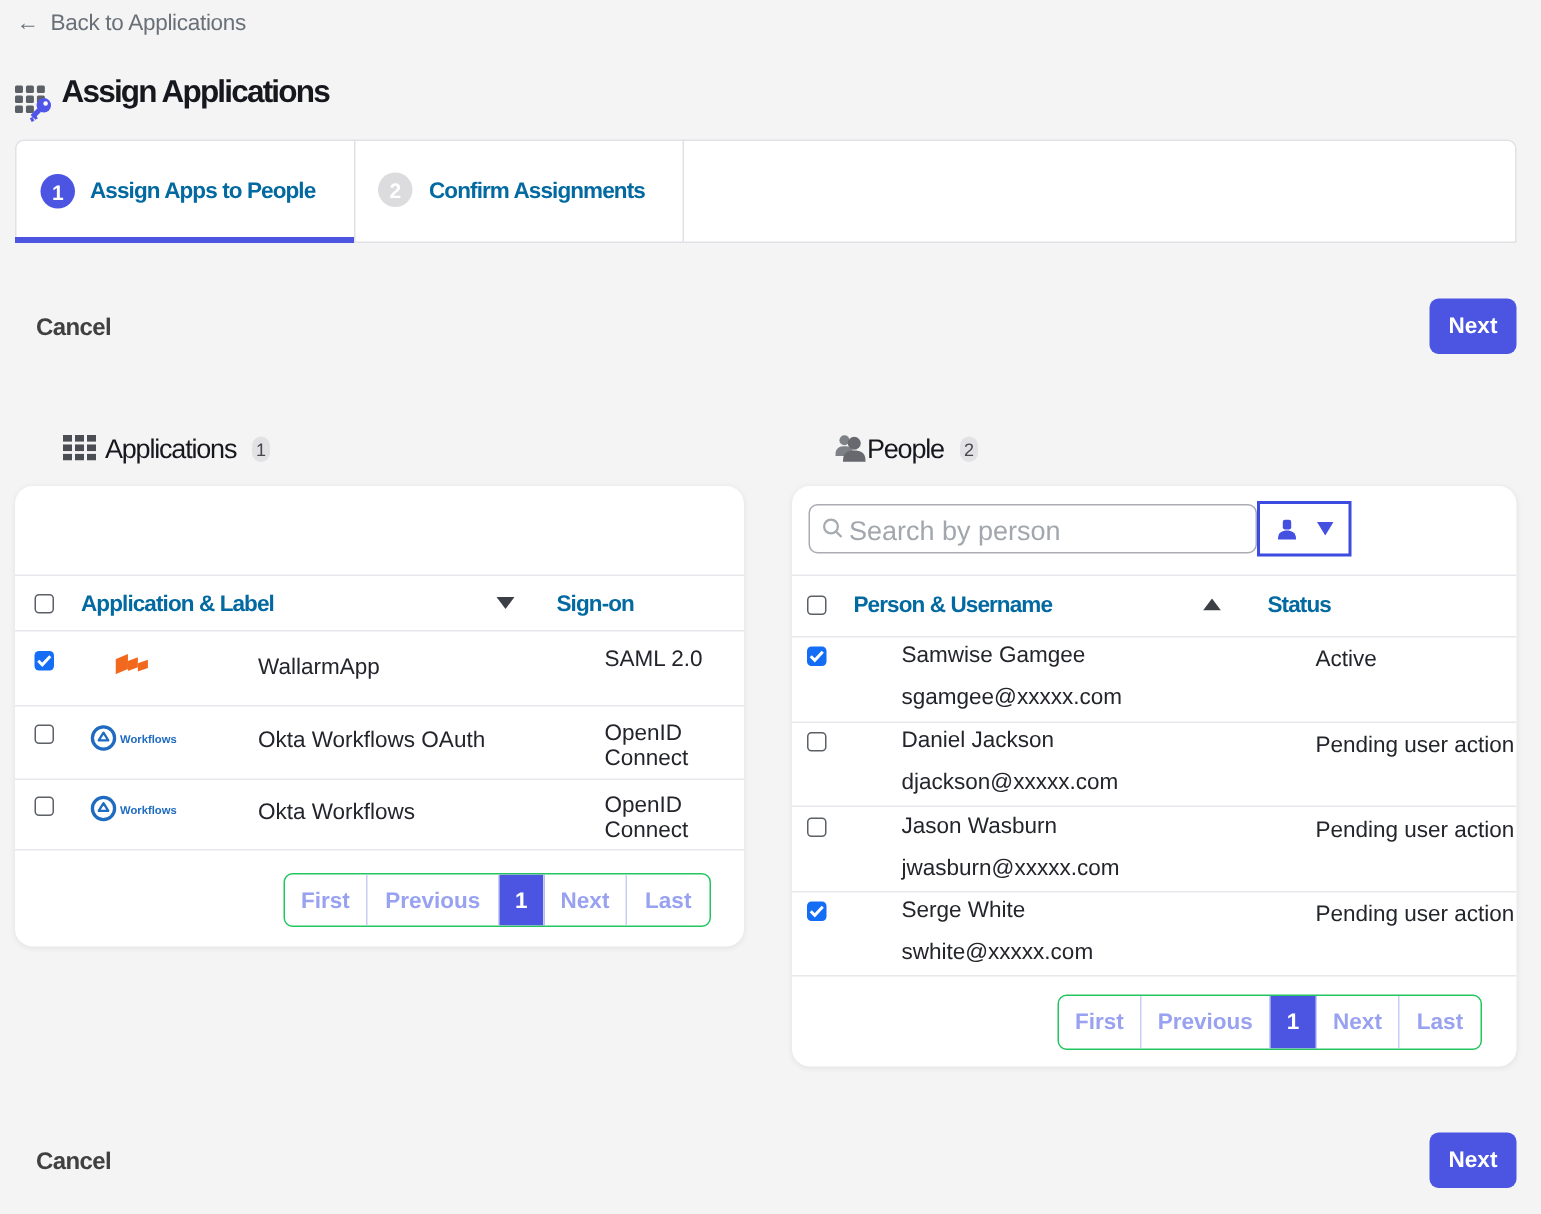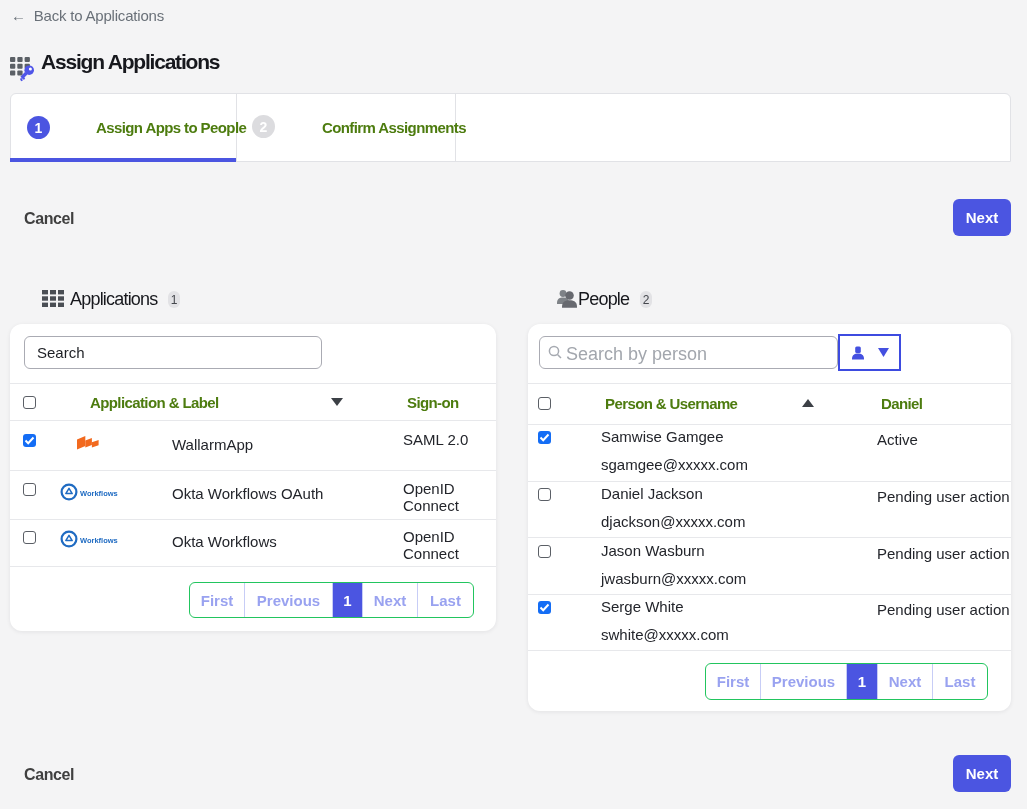--- a/index.html
+++ b/index.html
@@ -9,21 +9,21 @@
   .card { background:#fff; border-radius:12px; box-shadow:0 1px 4px rgba(29,29,33,.08); }
   .blue { color:#404040; }
   .btn-primary { background:#4b55e1; color:#fff; font-weight:bold; font-size:15px; border-radius:6px; display:flex; align-items:center; justify-content:center; }
   .cbx { width:13px; height:13px; border:1.5px solid #5b5f66; border-radius:3px; background:#fff; }
   .cbx.on { border:none; background:#146df5; display:flex; align-items:center; justify-content:center; }
   .divline { position:absolute; left:0; right:0; height:1px; background:#e7e8eb; }
   .pag { position:absolute; display:flex; border:1px solid #22c55e; border-radius:6px; background:#fff; overflow:hidden; }
   .pag div { display:flex; align-items:center; justify-content:center; font-weight:bold; font-size:15px; color:#99a2f0; border-right:1px solid #c7cdf6; }
   .pag div:last-child { border-right:none; }
   .pag div.act { background:#4b55e1; color:#fff; }
-  .hdrtxt { font-weight:bold; font-size:15px; color:#4d7c0f; letter-spacing:-0.6px;margin-left:36px; }
+  .hdrtxt { font-weight:bold; font-size:15px; color:#0369a1; letter-spacing:-0.6px; }
   .celltxt { font-size:15px; color:#23252b;margin-left:32px; }
 </style>
 </head>
 <body>
 
 <div class="abs" style="left:11px; top:7px; font-size:15px; color:#697078; letter-spacing:-0.2px;">←&nbsp; Back to Applications</div>
 
 <svg class="abs" style="left:10px; top:56px;" width="28" height="26" viewBox="0 0 28 26">
   <g fill="#5b6066">
     <rect x="0" y="1" width="5.3" height="5" rx="1"></rect>
@@ -80,21 +80,20 @@
   </g>
   <g fill="#67696f">
     <circle cx="13.5" cy="6.5" r="4.3"></circle>
     <path d="M6 18 C6 12.5 9.5 11.3 13.5 11.3 C17.5 11.3 21 12.5 21 18 L21 18.8 L6 18.8 Z"></path>
   </g>
 </svg>
 <div class="abs" style="left:578px; top:289px; font-size:18px; color:#17181d; letter-spacing:-0.8px;">People</div>
 <div class="abs" style="left:640px; top:291px; min-width:12px; height:17px; padding:0 2px; background:#e2e2e5; border-radius:6px; font-size:12px; color:#44474d; display:flex; align-items:center; justify-content:center;">2</div>
 
 <div class="abs card" style="left:10px; top:324px; width:486px; height:307px;">
-  <div class="abs" style="left:14px; top:12px; width:298px; height:33px; border:1px solid #aaabb3; border-radius:6px; background:#fff; display:flex; align-items:center; padding-left:12px; font-size:15px; color:#1d1f24;">Search</div>
   <div class="divline" style="top:59px;"></div>
   <div class="divline" style="top:96px;"></div>
   <div class="divline" style="top:146px;"></div>
   <div class="divline" style="top:195px;"></div>
   <div class="divline" style="top:242px;"></div>
 
   <div class="abs cbx" style="left:13px; top:72px;"></div>
   <div class="abs hdrtxt" style="left:44px; top:70px;">Application &amp; Label</div>
   <svg class="abs" style="left:321px; top:74px;" width="12" height="8" viewBox="0 0 12 8">
       <path d="M0 0 L12 0 L6 8 Z" fill="#3c4046"></path>
@@ -166,21 +165,21 @@
   <div class="divline" style="top:156.5px;"></div>
   <div class="divline" style="top:213px;"></div>
   <div class="divline" style="top:269.5px;"></div>
   <div class="divline" style="top:326px;"></div>
 
   <div class="abs cbx" style="left:10px; top:73px;"></div>
   <div class="abs hdrtxt" style="left:41px; top:71px;">Person &amp; Username</div>
   <svg class="abs" style="left:274px; top:75px;" width="12" height="8" viewBox="0 0 12 8">
       <path d="M0 8 L12 8 L6 0 Z" fill="#3c4046"></path>
     </svg>
-  <div class="abs hdrtxt" style="left:317px; top:71px;">Daniel</div>
+  <div class="abs hdrtxt" style="left:317px; top:71px;">Status</div>
 
   <div class="abs cbx on" style="left:10px; top:107px;">
       <svg width="11" height="11" viewBox="0 0 11 11">
         <path d="M1.5 5.5 L4.2 8.2 L9.5 2.5" stroke="#fff" stroke-width="2" fill="none"></path>
       </svg>
     </div>
   <div class="abs celltxt" style="left:41px; top:104px;">Samwise Gamgee</div>
   <div class="abs celltxt" style="left:41px; top:132px;">sgamgee@xxxxx.com</div>
   <div class="abs celltxt" style="left:317px; top:107px;">Active</div>
 

